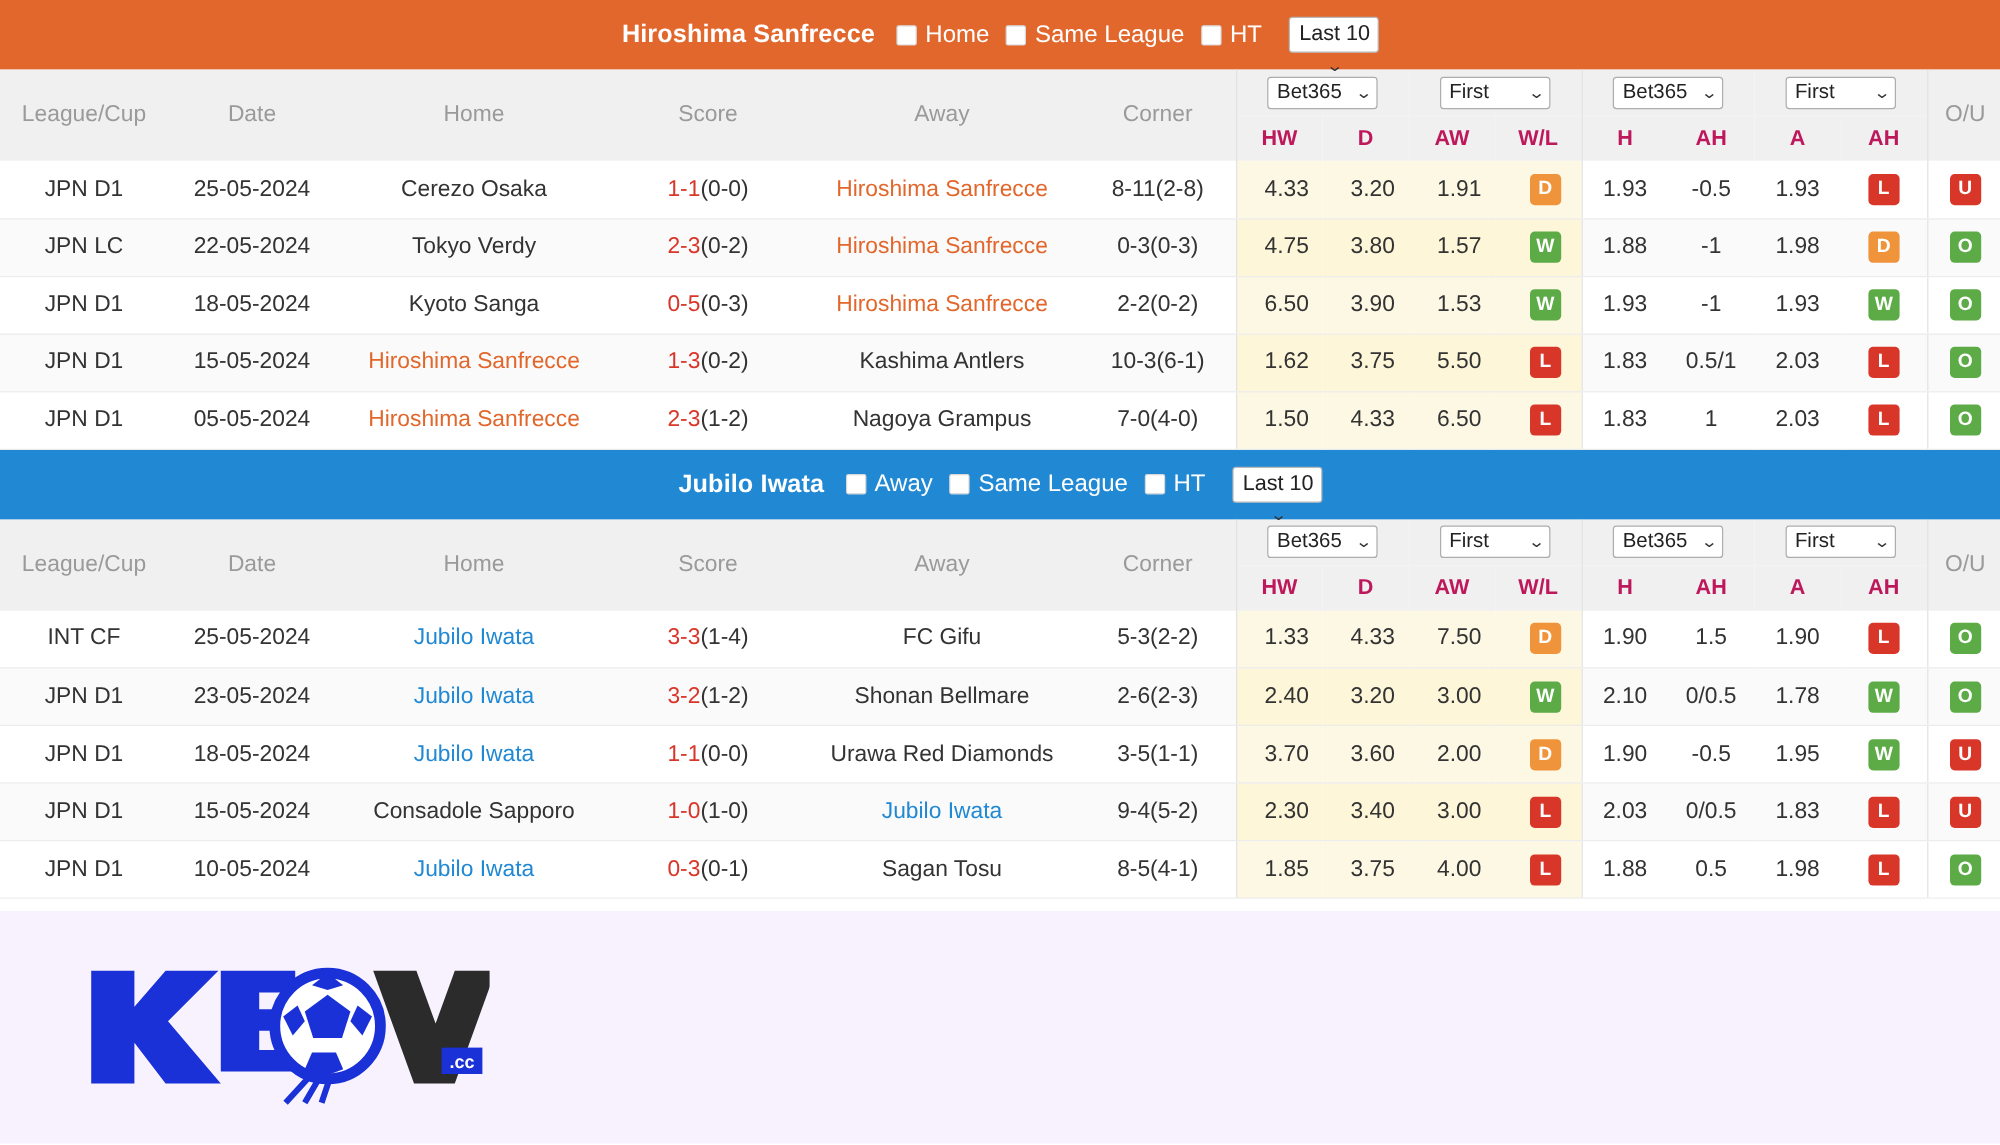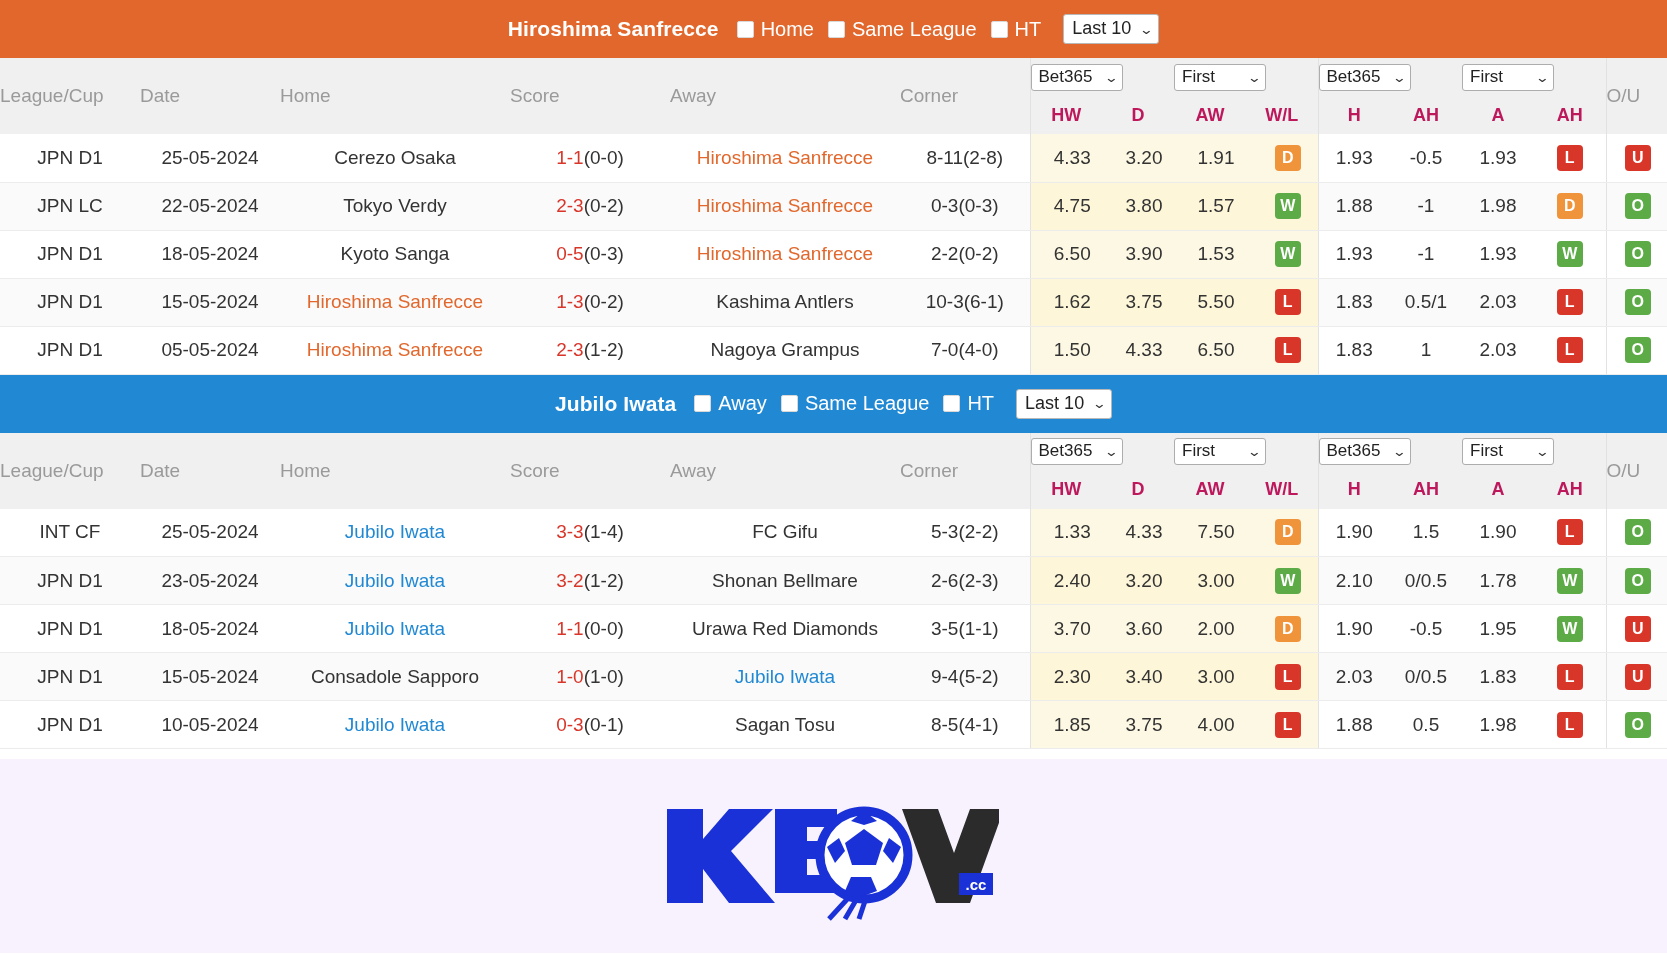--- a/index.html
+++ b/index.html
@@ -63,20 +63,21 @@
     font-size: 18px;
     font-family: "Liberation Sans", sans-serif;
     padding: 3px 6px 3px 8px;
     margin-left: 8px;
     display: inline-flex;
     align-items: center;
     gap: 10px;
     line-height: 1.1;
     height: 30px;
     box-sizing: border-box;
+    flex-direction: column;
   }
   .caret {
     font-size: 13px;
     color: #333;
     line-height: 1;
     transform: scaleX(1.35);
     display: inline-block;
   }
 
   
@@ -88,21 +89,21 @@
   table.matches td, table.matches th {
     padding: 0;
     box-sizing: border-box;
   }
 
   
   .hdr-row-top td {
     background: #f0f0f0;
     height: 38px;
     vertical-align: middle;
-    text-align: left;
+    text-align: center;
   }
   .hdr-row-bot td {
     background: #f0f0f0;
     height: 38px;
     vertical-align: middle;
     text-align: center;
     color: #be185d;
     font-size: 18px;
     font-weight: bold;
   }
@@ -165,21 +166,21 @@
   .b-L { background: #d9362a; }
   .b-O { background: #5cab46; }
   .b-U { background: #d9362a; }
 
   
   .footer {
     height: 196px;
     background: #f7f2fd;
     display: flex;
     align-items: center;
-    justify-content: center;
+    justify-content: flex-start;
     padding: 0 78px 0 68px;
     box-sizing: border-box;
     border-top: 2px solid #ffffff;
   }
   .logo-wrap { display: flex; align-items: center; }
   .url-wrap {
     display: flex;
     align-items: center;
     gap: 14px;
     font-size: 46px;

